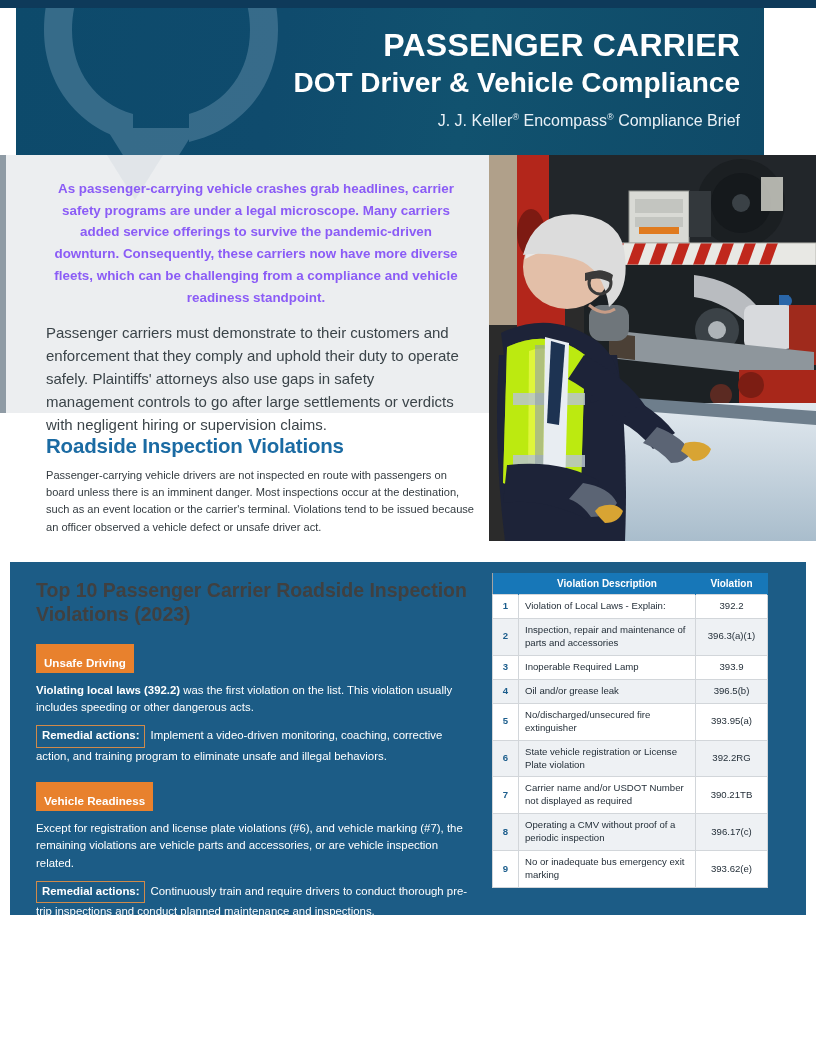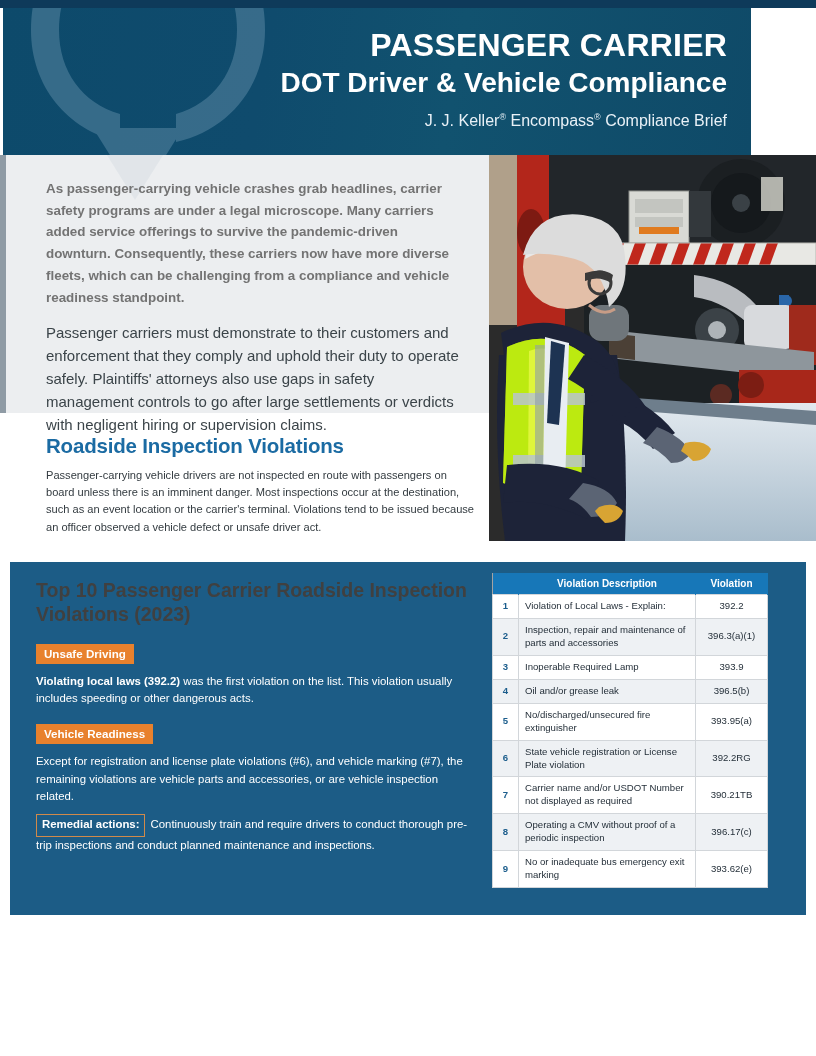--- a/index.html
+++ b/index.html
@@ -12,21 +12,21 @@
   }
 
   
   .topbar {
     position:absolute; left:0; top:0; width:816px; height:8px;
     background:#0e3a5a;
   }
 
   
   .header {
-    position:absolute; left:3px; top:8px; width:748px; height:147px;
+    position:absolute; left:16px; top:8px; width:748px; height:147px;
     background:linear-gradient(100deg,#0d4a6b 0%,#0f4b6d 35%,#11526f 60%,#0f4a68 100%);
     overflow:hidden;
   }
   .header .swoosh {
     position:absolute; left:-20px; top:-118px; width:330px; height:330px;
     opacity:.28;
   }
   .header-text {
     position:absolute; right:24px; top:20px; text-align:right; z-index:3;
   }
@@ -56,21 +56,21 @@
   .side-rule {
     position:absolute; left:0; top:155px; width:6px; height:258px;
     background:#8f9ba5;
   }
   .intro-white {
     position:absolute; left:0; top:413px; width:490px; height:149px;
     background:#ffffff;
   }
   .intro-pad { position:absolute; left:46px; top:178px; width:420px; z-index:2; }
   .lead {
-    color:#737373; font-size:13.4px; font-weight:600; line-height:1.62;
+    color:#8b5cf6; font-size:13.4px; font-weight:600; line-height:1.62;text-align:center;
   }
   .body-sm {
     color:#3b4449; font-size:15px; line-height:1.53; margin-top:14px;
   }
 
   .rsec { position:absolute; left:46px; top:434px; width:430px; }
   .rsec h2 {
     color:#1b6ba3; font-size:20.5px; font-weight:bold; letter-spacing:-.2px;
   }
   .rsec p {
@@ -92,21 +92,21 @@
 
   .leftcol { position:absolute; left:36px; top:578px; width:442px; }
   .bp-title {
     color:#404040; font-size:19.5px; font-weight:bold; line-height:1.25;
   }
   .bp-intro {
     color:#e6eef4; font-size:11.3px; line-height:1.5; margin-top:12px;
   }
   .badge {
     display:inline-block; background:#e8812d; color:#ffffff;
-    font-size:11.6px; font-weight:bold; padding:3px 8px 4px 8px;
+    font-size:11.6px; font-weight:bold; padding:12px 8px 4px 8px;
     margin-top:17px;
   }
   .bp-p {
     color:#ffffff; font-size:11.4px; line-height:1.52; margin-top:9px;
   }
   .bp-p b { font-weight:bold; }
   .ra-box {
     display:inline-block; border:1px solid #d08a4a; padding:1px 5px 2px 5px;
     font-weight:bold; color:#ffffff; margin-right:5px;
   }
@@ -265,20 +265,21 @@
 </div>
 
 <div class="bluepanel"></div>
 
 <div class="leftcol">
   <div class="bp-title">Top 10 Passenger Carrier Roadside Inspection Violations (2023)</div>
 
   <div>
     <span class="badge">Unsafe Driving</span>
     <p class="bp-p"><b>Violating local laws (392.2)</b><span> was the first violation on the list. This violation usually includes speeding or other dangerous acts.</span></p>
+    <p class="bp-p"><span class="ra-box">Remedial actions:</span><span>Implement a video-driven monitoring, coaching, corrective action, and training program to eliminate unsafe and illegal behaviors.</span></p>
   </div>
 
   <div>
     <span class="badge">Vehicle Readiness</span>
     <p class="bp-p"><span>Except for registration and license plate violations (#6), and vehicle marking (#7), the remaining violations are vehicle parts and accessories, or are vehicle inspection related.</span></p>
     <p class="bp-p"><span class="ra-box">Remedial actions:</span><span>Continuously train and require drivers to conduct thorough pre-trip inspections and conduct planned maintenance and inspections.</span></p>
   </div>
 </div>
 
 <table class="vtable">

